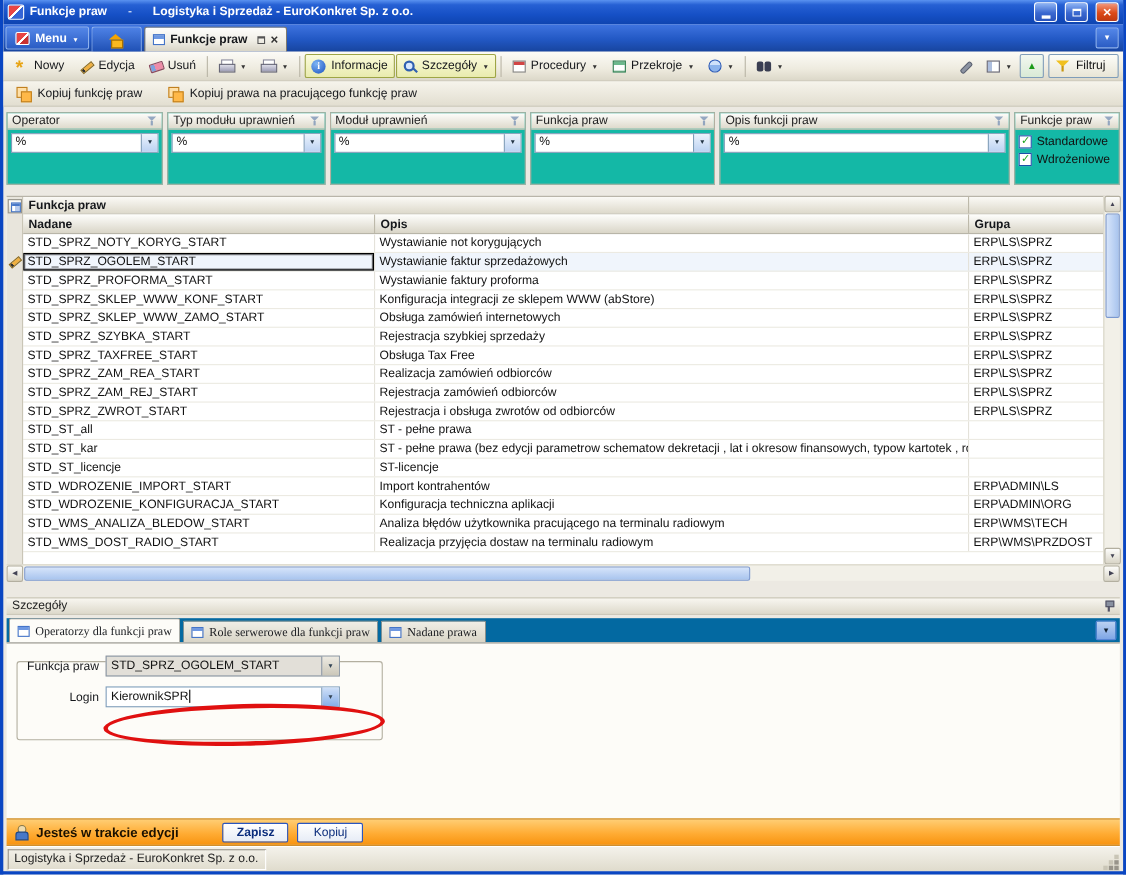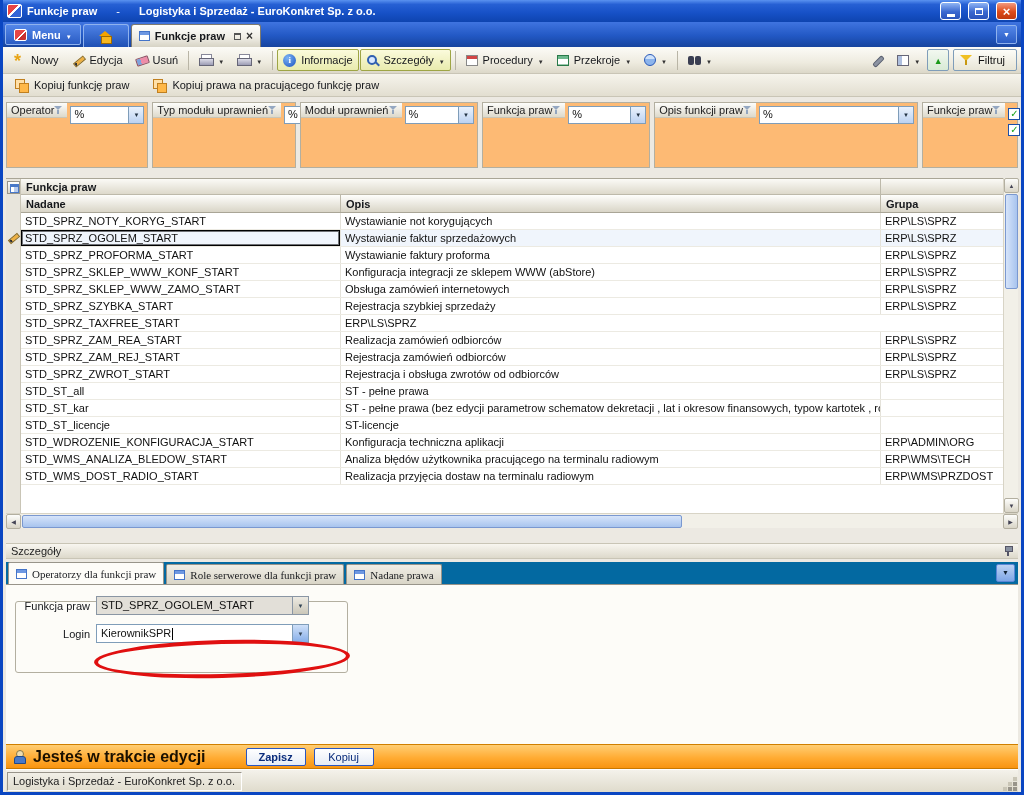--- a/index.html
+++ b/index.html
@@ -78,21 +78,21 @@
 .ic-layout{width:12px;height:11px;border:1px solid #667;background:linear-gradient(90deg,#AEBFDE 0 4px,#fff 4px);}
 .ic-funnel{width:13px;height:12px;position:relative;}
 .ic-funnel::before{content:"";position:absolute;left:0;top:1px;border-left:6px solid transparent;border-right:6px solid transparent;border-top:6px solid #F0C020;}
 .ic-funnel::after{content:"";position:absolute;left:5px;top:6px;width:2px;height:5px;background:#C89810;}
 .ic-copy{width:14px;height:13px;position:relative;}
 .ic-copy::before{content:"";position:absolute;left:0;top:0;width:8px;height:8px;background:#FFE0A8;border:1px solid #C08020;}
 .ic-copy::after{content:"";position:absolute;left:4px;top:4px;width:8px;height:8px;background:#FFB848;border:1px solid #C08020;}
 
 
 .filterbar{position:absolute;top:102px;left:3px;right:3px;height:66px;display:flex;gap:4px;}
-.fgroup{border:1px solid #B3AFA0;background:#fdba74;display:flex;}
+.fgroup{border:1px solid #B3AFA0;background:#14b8a6;display:flex;flex-direction:column;}
 .fg1{width:143px;}.fg2{width:144px;}.fg3{width:179px;}.fg4{width:169px;}.fg5{width:265px;}.fg6{width:96px;}
 .fhead{height:15px;flex:none;display:flex;align-items:center;justify-content:space-between;padding:0 4px;color:#222;
  background:linear-gradient(180deg,#FDFDFB,#DDD9CB);border-bottom:1px solid #C9C5B6;}
 .ffunnel{width:9px;height:8px;position:relative;opacity:.8;}
 .ffunnel::before{content:"";position:absolute;left:0;top:0;border-left:4px solid transparent;border-right:4px solid transparent;border-top:4px solid #7E96B8;}
 .ffunnel::after{content:"";position:absolute;left:3px;top:4px;width:2px;height:4px;background:#7E96B8;}
 .fbody{flex:1;padding:3px 3px 0 3px;}
 .combo{height:18px;border:1px solid #7F9DB9;background:#fff;display:flex;align-items:stretch;}
 .combo .val{flex:1;padding:1px 3px;overflow:hidden;white-space:nowrap;}
 .combo .ddb{width:15px;border-left:1px solid #7F9DB9;background:linear-gradient(180deg,#EAF2FC,#BCD2F2);display:flex;align-items:center;justify-content:center;}
@@ -158,21 +158,21 @@
 .dcombo .ddb{width:16px;border-left:1px solid #8A96A4;background:linear-gradient(180deg,#EDEAE2,#CBC7B9);display:flex;align-items:center;justify-content:center;}
 .dcombo .ddb::before{content:"▼";font-size:6px;color:#345;}
 .dcombo.editable{background:#fff;border:1px solid #7F9DB9;}
 .dcombo.editable .ddb{background:linear-gradient(180deg,#CFE0F8,#86AEE8);border-left:1px solid #7F9DB9;}
 .caret{display:inline-block;width:1px;height:12px;background:#000;vertical-align:middle;margin-left:1px;}
 .red-ellipse{position:absolute;left:88px;top:55px;width:256px;height:38px;border:4px solid #E01010;border-radius:50%;transform:rotate(-1.5deg);pointer-events:none;}
 
 
 .editbar{position:absolute;top:744px;left:3px;right:3px;height:25px;display:flex;align-items:center;gap:8px;padding:0 7px;
  background:linear-gradient(180deg,#FFCE74 0%,#FFAC34 55%,#F89410 100%);border-top:1px solid #D07F00;border-bottom:1px solid #C87800;}
-.editbar .msg{font-weight:bold;font-size:16px;color:#1A1000;}
+.editbar .msg{font-weight:bold;font-size:12px;color:#1A1000;}
 .person{width:12px;height:13px;position:relative;}
 .person::before{content:"";position:absolute;left:3px;top:0;width:6px;height:6px;border-radius:50%;background:#EEDCB0;border:1px solid #887848;}
 .person::after{content:"";position:absolute;left:1px;top:6px;width:10px;height:6px;border-radius:3px 3px 0 0;background:#4878C8;border:1px solid #204888;}
 .ebtn{height:18px;min-width:60px;padding:0 8px;display:flex;align-items:center;justify-content:center;border:1px solid #2A56C0;border-radius:2px;
  background:linear-gradient(180deg,#FFFFFF,#E6ECF6);color:#0A2C7C;}
 .ebtn.primary{font-weight:bold;margin-left:32px;}
 .statusbar{position:absolute;top:769px;left:3px;right:3px;height:23px;background:linear-gradient(180deg,#F4F2EB,#DFDBCC);border-top:1px solid #fff;display:flex;align-items:center;}
 .spanel{height:19px;width:235px;margin-left:1px;display:flex;align-items:center;padding:0 5px;border:1px solid;border-color:#98948A #FFFFFF #FFFFFF #98948A;color:#222;white-space:nowrap;overflow:hidden;}
 .grip{position:absolute;right:1px;bottom:1px;width:4px;height:4px;background:#98948A;box-shadow:-5px 0 0 #98948A,0 -5px 0 #98948A,-5px -5px 0 #C9C5B6,-10px 0 0 #C9C5B6,0 -10px 0 #C9C5B6;}
 </style>
@@ -419,20 +419,21 @@
   </div>
 
   <div class="grow">
     <div class="gc gc1">STD_SPRZ_SZYBKA_START</div>
     <div class="gc gc2">Rejestracja szybkiej sprzedaży</div>
     <div class="gc gc3">ERP\LS\SPRZ</div>
   </div>
 
   <div class="grow">
     <div class="gc gc1">STD_SPRZ_TAXFREE_START</div>
+    <div class="gc gc2">Obsługa Tax Free</div>
     <div class="gc gc3">ERP\LS\SPRZ</div>
   </div>
 
   <div class="grow">
     <div class="gc gc1">STD_SPRZ_ZAM_REA_START</div>
     <div class="gc gc2">Realizacja zamówień odbiorców</div>
     <div class="gc gc3">ERP\LS\SPRZ</div>
   </div>
 
   <div class="grow">
@@ -458,20 +459,25 @@
     <div class="gc gc2">ST - pełne prawa (bez edycji parametrow schematow dekretacji , lat i okresow finansowych, typow kartotek , rodzaj</div>
     <div class="gc gc3"></div>
   </div>
 
   <div class="grow">
     <div class="gc gc1">STD_ST_licencje</div>
     <div class="gc gc2">ST-licencje</div>
     <div class="gc gc3"></div>
   </div>
 
+  <div class="grow">
+    <div class="gc gc1">STD_WDROZENIE_IMPORT_START</div>
+    <div class="gc gc2">Import kontrahentów</div>
+    <div class="gc gc3">ERP\ADMIN\LS</div>
+  </div>
 
   <div class="grow">
     <div class="gc gc1">STD_WDROZENIE_KONFIGURACJA_START</div>
     <div class="gc gc2">Konfiguracja techniczna aplikacji</div>
     <div class="gc gc3">ERP\ADMIN\ORG</div>
   </div>
 
   <div class="grow">
     <div class="gc gc1">STD_WMS_ANALIZA_BLEDOW_START</div>
     <div class="gc gc2">Analiza błędów użytkownika pracującego na terminalu radiowym</div>

